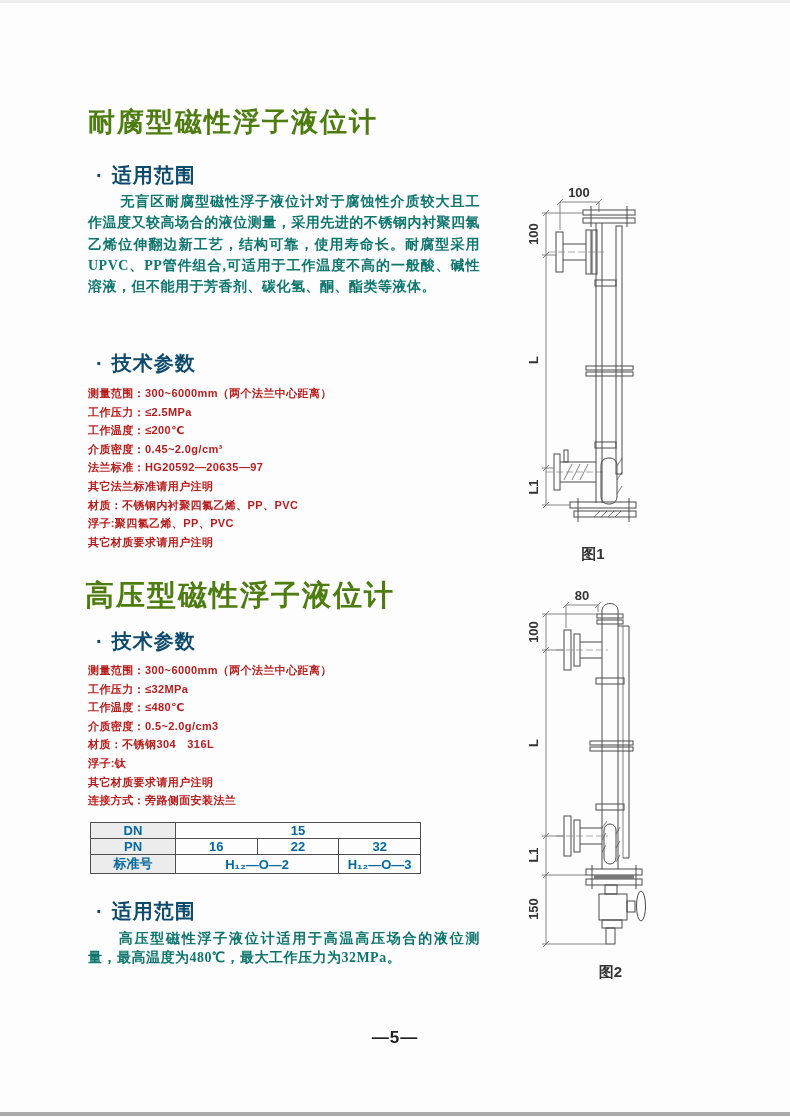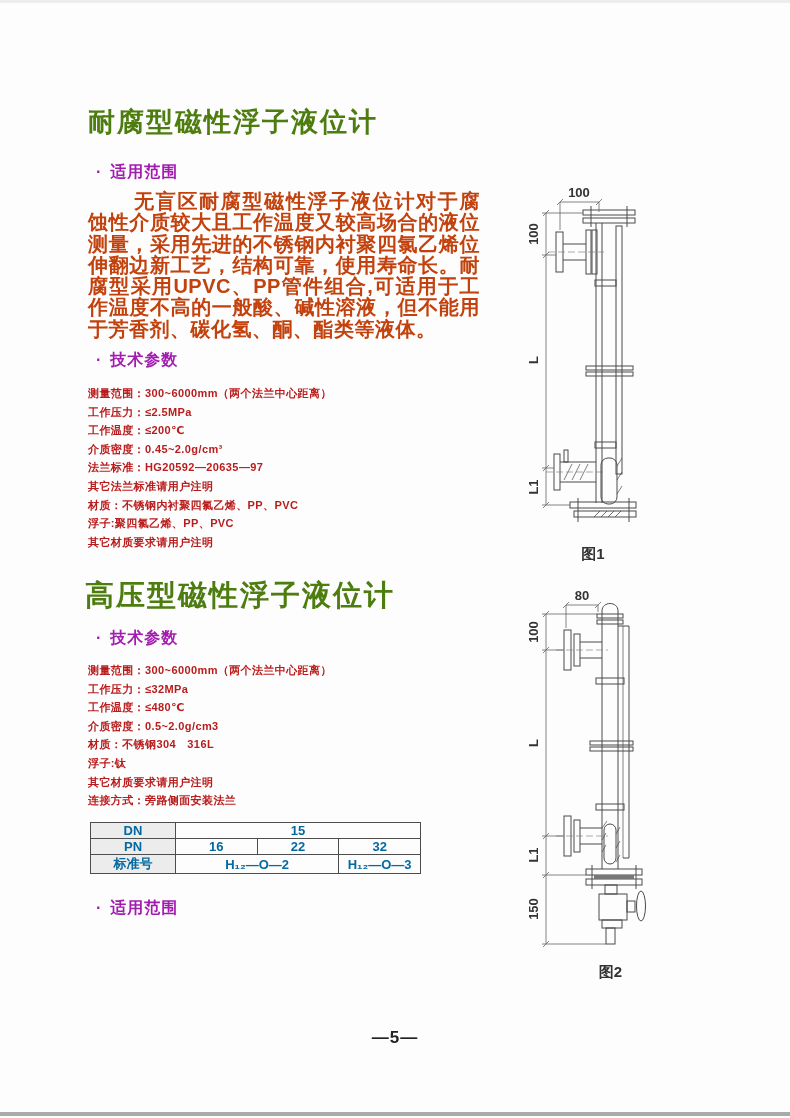--- a/index.html
+++ b/index.html
@@ -12,26 +12,26 @@
     color:#2a2a2a;
   }
   .edge-top{position:absolute;left:0;top:0;width:790px;height:3px;background:#ededed;}
   .edge-bottom{position:absolute;left:0;top:1112px;width:790px;height:4px;background:#aaaaaa;}
   .abs{position:absolute;}
   .doc-title{
     font-size:27px;font-weight:bold;color:#4d7c0f;
     letter-spacing:2px;white-space:nowrap;
   }
   .sec-heading{
-    font-size:16px;font-weight:bold;color:#a21caf;letter-spacing:1px;
+    font-size:20px;font-weight:bold;color:#0c4a6e;letter-spacing:1px;
   }
   .sec-heading .bullet{margin-right:8px;font-weight:bold;}
   .body-par{
-    font-size:20px;line-height:21.3px;font-weight:600;color:#c2410c;
-    text-align:justify;text-indent:2.3em;letter-spacing:0.5px;
+    font-size:14px;line-height:21.3px;font-weight:600;color:#0f766e;
+    text-align:justify;text-indent:2.3em;letter-spacing:0.5px;font-family:Liberation Serif, serif;
   }
   .param-line{
     font-size:11px;line-height:18.6px;font-weight:600;color:#b91c1c;
     letter-spacing:0.4px;white-space:nowrap;
   }
   .spec-table{
     border-collapse:collapse;table-layout:fixed;
     font-size:13px;font-weight:600;color:#0369a1;
   }
   .spec-table td,.spec-table th{
@@ -112,20 +112,21 @@
       <td colspan="2">H₁₂—O—2</td>
       <td>H₁₂—O—3</td>
     </tr>
   </tbody>
     </table>
 
   <div class="abs sec-heading" style="left:96px;top:898px;">
     <span class="bullet">·</span><span>适用范围</span>
   </div>
 
+  <div class="abs body-par" style="left:88px;top:930px;width:392px;line-height:18.8px;text-indent:2.2em;">高压型磁性浮子液位计适用于高温高压场合的液位测量，最高温度为480℃，最大工作压力为32MPa。</div>
 
   <svg class="abs" style="left:498px;top:170px;" width="200" height="375" viewBox="0 0 200 375">
     <g stroke="#4a4a4a" stroke-width="1" fill="none">
 
       <g>
         <rect x="85" y="40" width="52" height="5"></rect>
         <rect x="85" y="48" width="52" height="5"></rect>
         <line x1="93" y1="36" x2="93" y2="57"></line>
         <line x1="129" y1="36" x2="129" y2="57"></line>
       </g>

